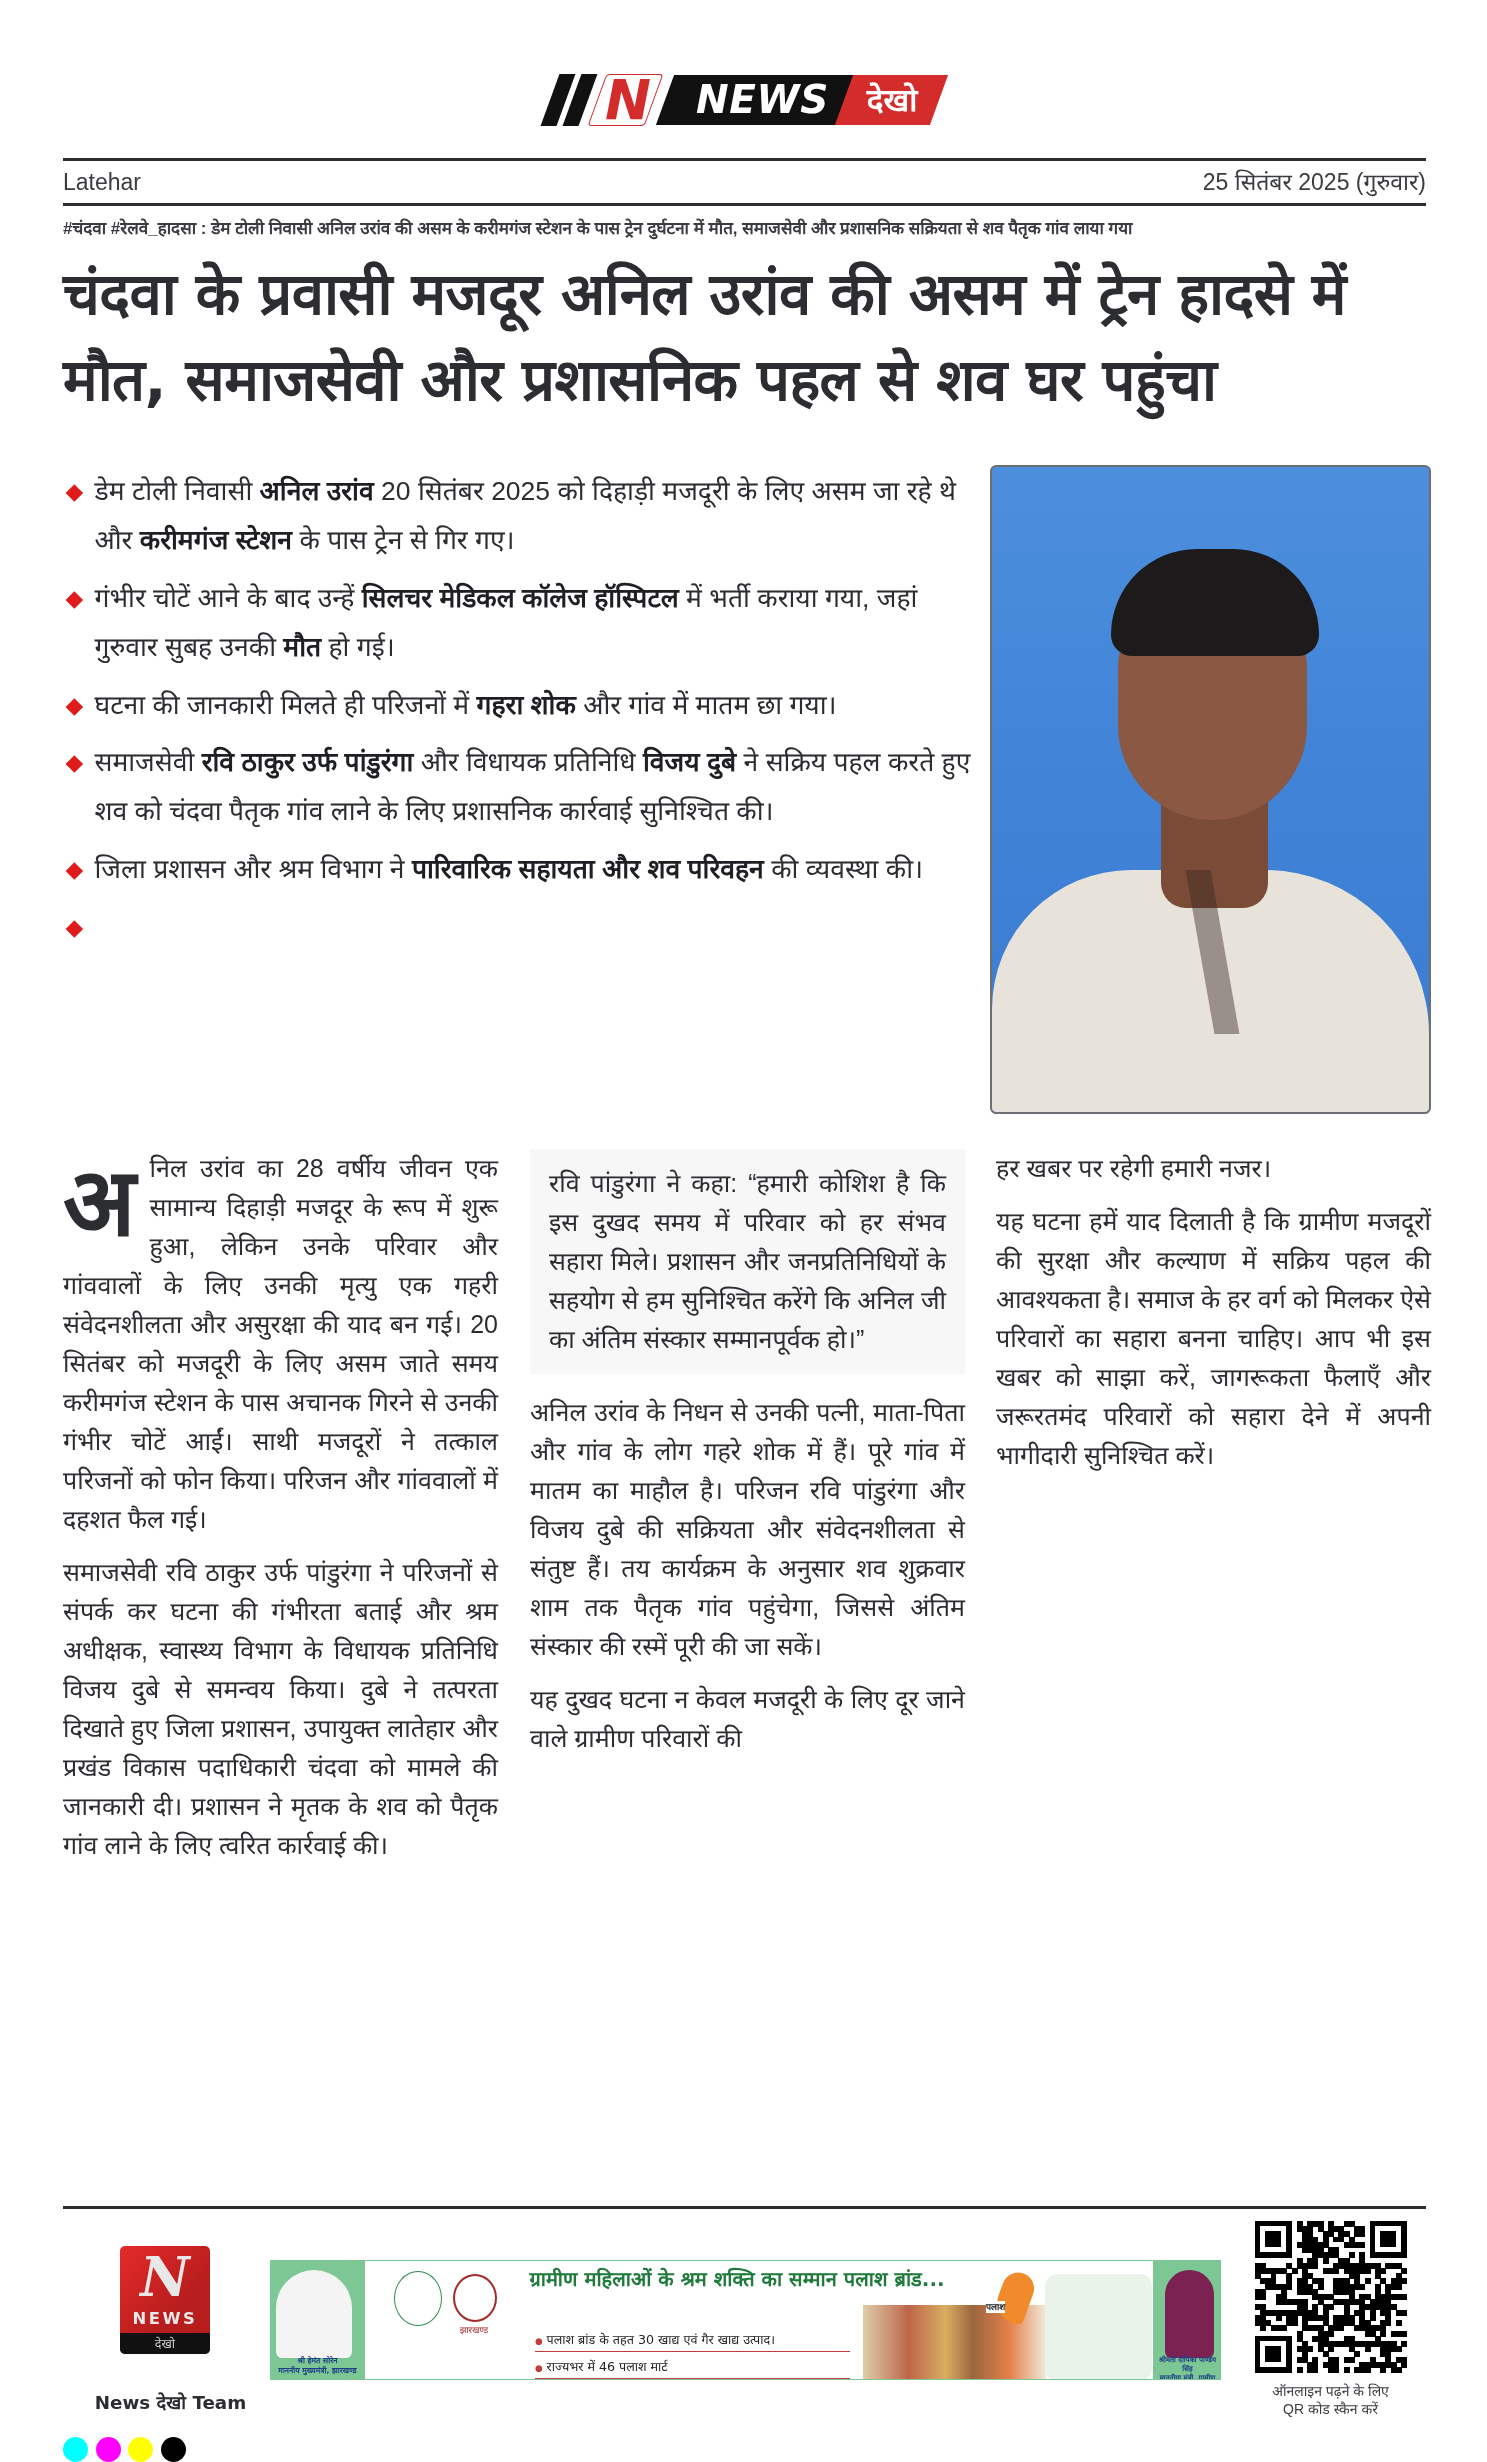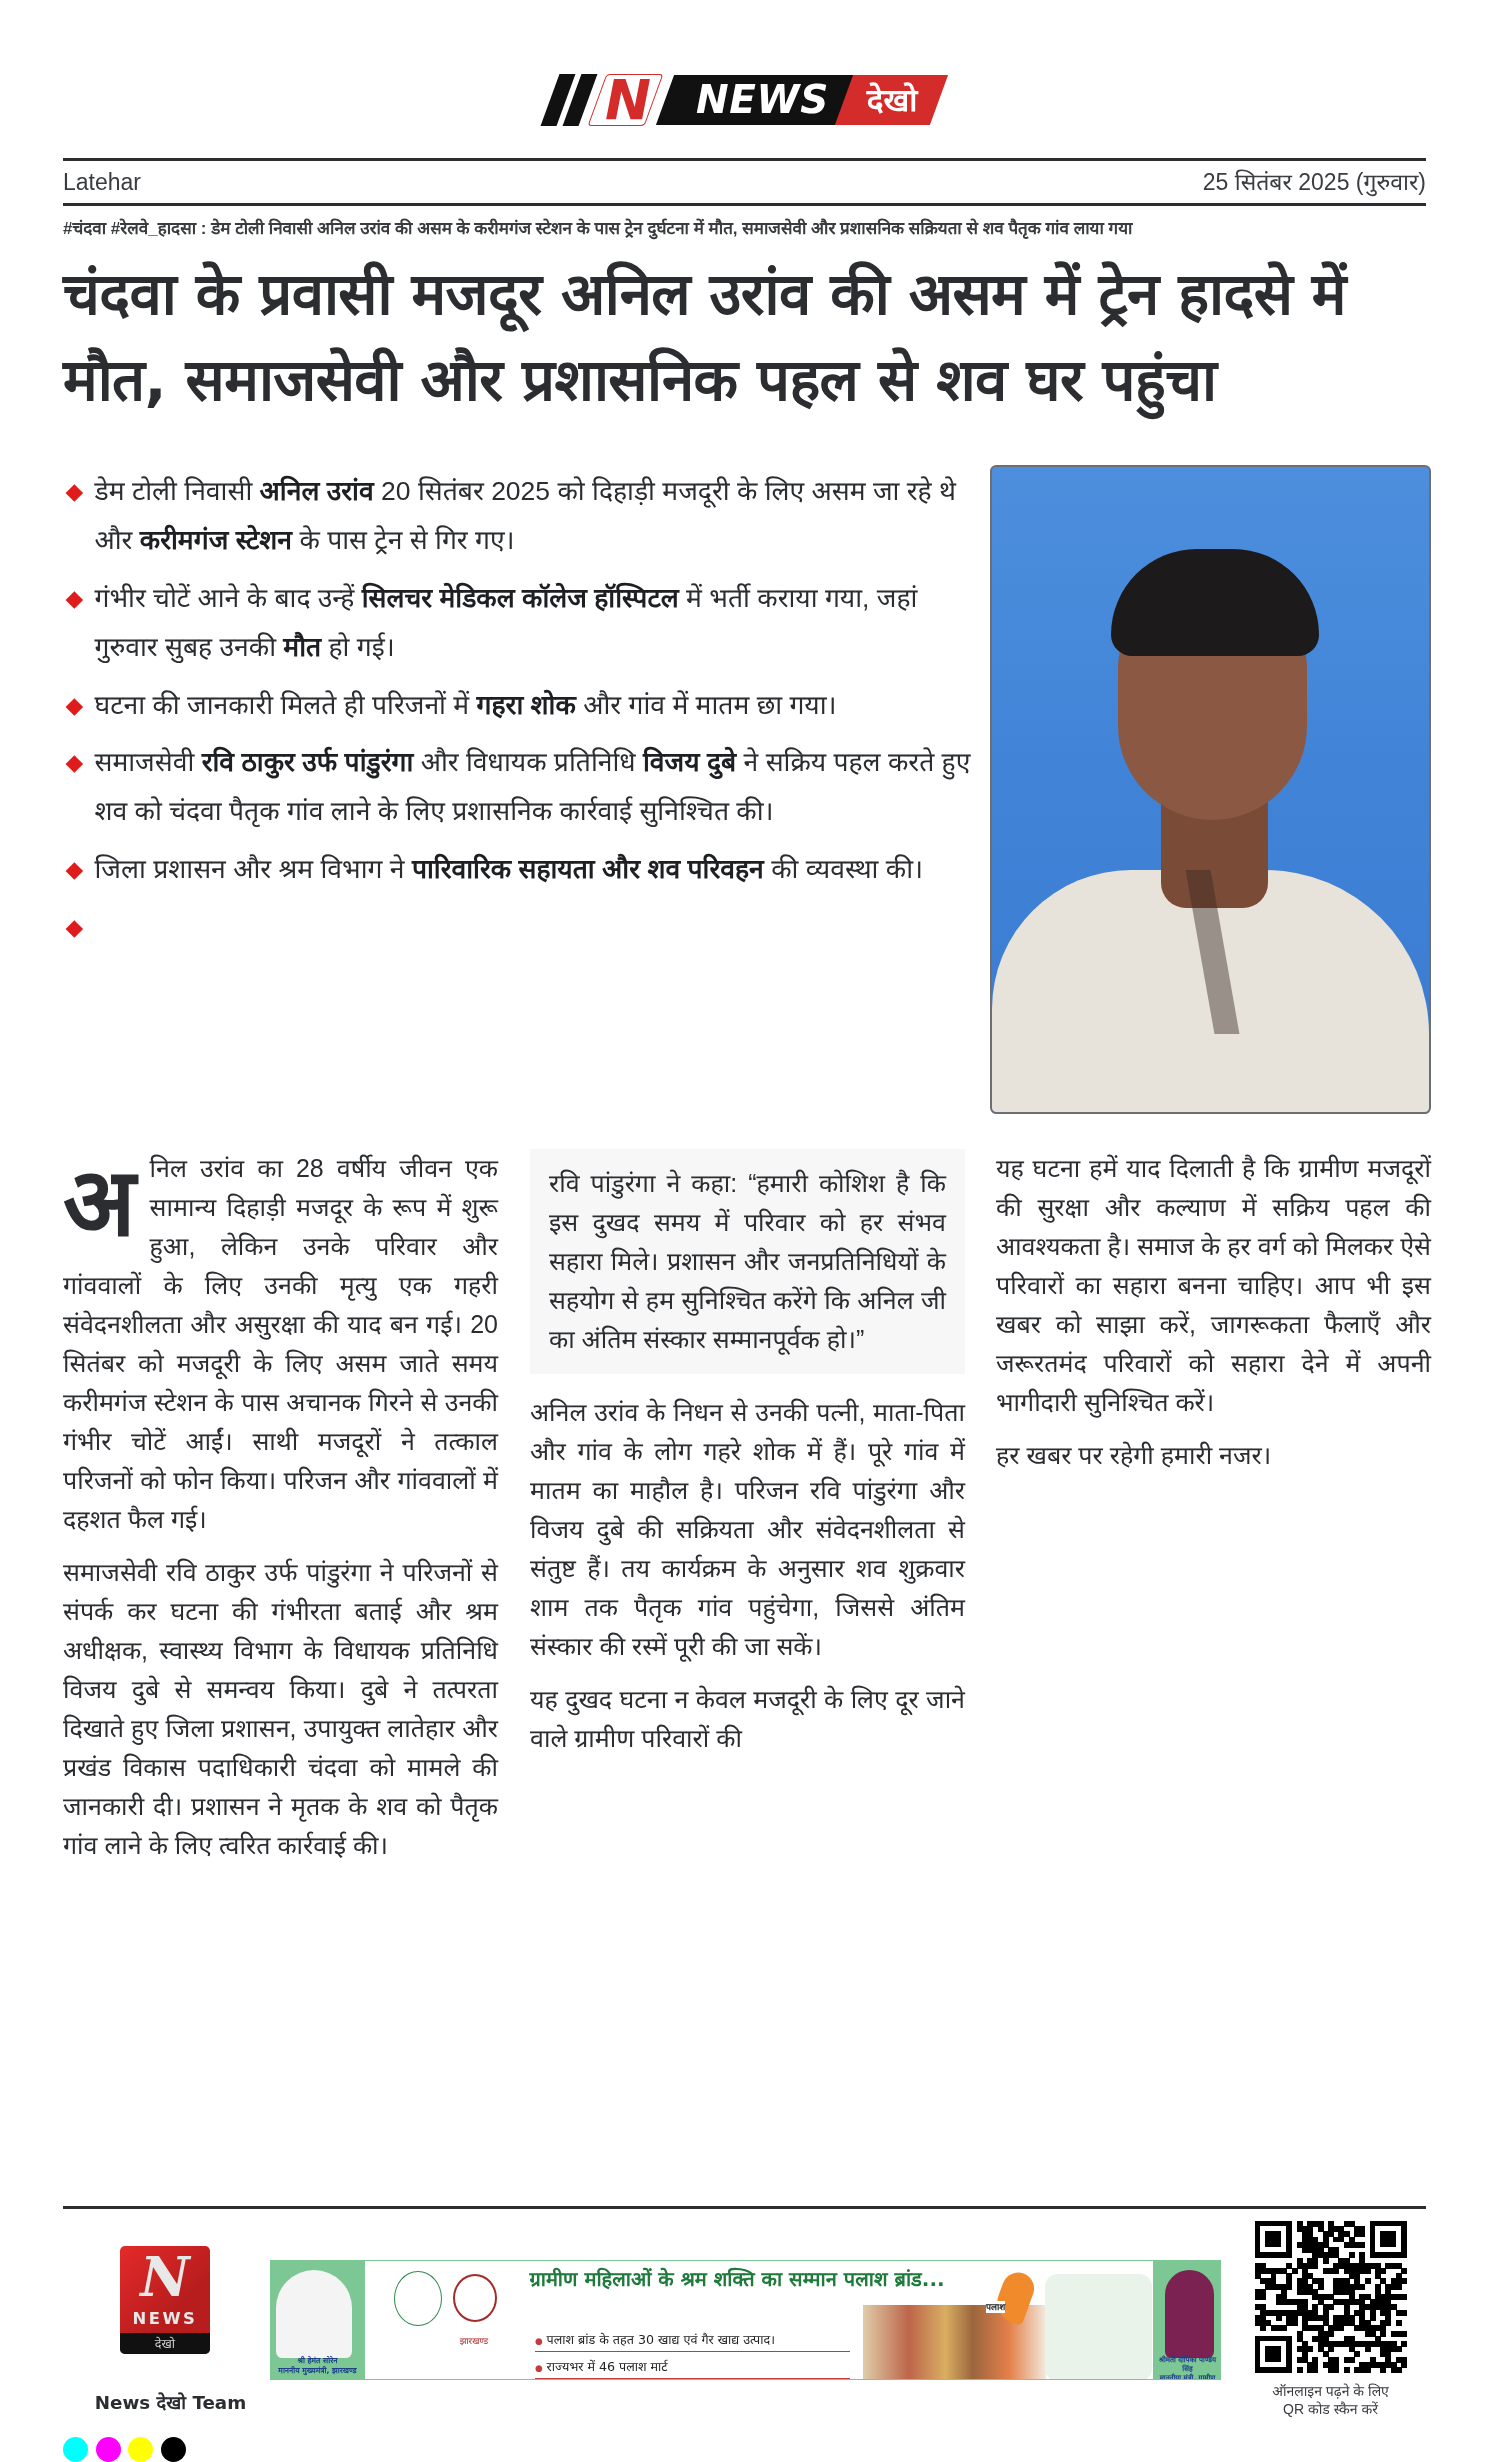--- a/index.html
+++ b/index.html
@@ -62,21 +62,21 @@
   .team { position: absolute; left: 76px; top: 2389px; width: 189px; font-family: "DejaVu Sans", sans-serif; font-weight: bold; font-size: 18.3px; color: #2b2d31; text-align: center; }
   .dots { position: absolute; left: 63px; top: 2437px; height: 25px; }
   .dot { display: inline-block; width: 25px; height: 25px; border-radius: 50%; margin-right: 7.6px; }
 
   .ad { position: absolute; left: 270px; top: 2260px; width: 951px; height: 120px; background: #ffffff; border-top: 1.9px solid #7cc793; border-bottom: 1.9px solid #7cc793; overflow: hidden; }
   .ad .leftpanel { position: absolute; left: 0; top: 0; width: 95px; height: 100%; background: #7cc793; }
   .ad .leftperson { position: absolute; left: 6.3px; top: 8.8px; width: 76px; height: 88px; background: #f4f4f4; border-radius: 38px 38px 6.3px 6.3px; }
   .ad .leftcap { position: absolute; left: 0; top: 95px; width: 95px; font-size: 7.6px; color: #1e3f8a; text-align: center; line-height: 10px; font-weight: bold; }
   .ad .emblem { position: absolute; left: 124px; top: 10px; width: 48px; height: 55px; border: 1.9px solid #2e8a4e; border-radius: 50%; }
   .ad .emblem2 { position: absolute; left: 183px; top: 12.6px; width: 44px; height: 48px; border: 2.5px solid #a52a2a; border-radius: 50%; }
-  .ad .palashlbl { position: absolute; left: 179px; top: 74px; width: 50px; font-size: 8.8px; color: #a52a2a; text-align: center; }
+  .ad .palashlbl { position: absolute; left: 179px; top: 63px; width: 50px; font-size: 8.8px; color: #a52a2a; text-align: center; }
   .ad .title { position: absolute; left: 240px; top: 6.3px; width: 454px; font-family: "DejaVu Sans", sans-serif; font-weight: bold; font-size: 20px; line-height: 25px; color: #1f7a3c; text-align: center; }
   .ad .pt { position: absolute; left: 265px; font-size: 12.6px; color: #222; border-bottom: 1.3px solid #c43b3b; width: 315px; line-height: 19px; }
   .ad .pt1 { top: 69px; }
   .ad .pt2 { top: 96px; }
   .ad .pt .rb { color: #c43b3b; font-size: 8.8px; margin-right: 3.8px; }
   .ad .products { position: absolute; left: 593px; top: 44px; width: 183px; height: 76px; background: linear-gradient(90deg, #d9c49a 0%, #b24a2a 25%, #d2a046 45%, #8a4a1c 60%, #e06a2a 80%, #efe6d6 100%); opacity: .85; }
   .ad .logo2 { position: absolute; left: 716px; top: 11.3px; width: 50px; height: 50px; }
   .ad .logo2 .o { position: absolute; left: 12.6px; top: 0; width: 31.5px; height: 50px; border-radius: 19px 19px 6.3px 25px; background: #f08a2a; transform: rotate(20deg); }
   .ad .logo2 .t { position: absolute; left: 0; top: 29px; font-size: 8.8px; font-weight: bold; color: #222; background: #fff; }
   .ad .women { position: absolute; left: 775px; top: 12.6px; width: 107px; height: 107px; background: #e9f3ea; border-radius: 12.6px; }
@@ -138,22 +138,22 @@
   <p>समाजसेवी रवि ठाकुर उर्फ पांडुरंगा ने परिजनों से संपर्क कर घटना की गंभीरता बताई और श्रम अधीक्षक, स्वास्थ्य विभाग के विधायक प्रतिनिधि विजय दुबे से समन्वय किया। दुबे ने तत्परता दिखाते हुए जिला प्रशासन, उपायुक्त लातेहार और प्रखंड विकास पदाधिकारी चंदवा को मामले की जानकारी दी। प्रशासन ने मृतक के शव को पैतृक गांव लाने के लिए त्वरित कार्रवाई की।</p>
 </div>
 
 <div class="col col2">
   <div class="quote">रवि पांडुरंगा ने कहा: “हमारी कोशिश है कि इस दुखद समय में परिवार को हर संभव सहारा मिले। प्रशासन और जनप्रतिनिधियों के सहयोग से हम सुनिश्चित करेंगे कि अनिल जी का अंतिम संस्कार सम्मानपूर्वक हो।”</div>
   <p>अनिल उरांव के निधन से उनकी पत्नी, माता-पिता और गांव के लोग गहरे शोक में हैं। पूरे गांव में मातम का माहौल है। परिजन रवि पांडुरंगा और विजय दुबे की सक्रियता और संवेदनशीलता से संतुष्ट हैं। तय कार्यक्रम के अनुसार शव शुक्रवार शाम तक पैतृक गांव पहुंचेगा, जिससे अंतिम संस्कार की रस्में पूरी की जा सकें।</p>
   <p>यह दुखद घटना न केवल मजदूरी के लिए दूर जाने वाले ग्रामीण परिवारों की</p>
 </div>
 
 <div class="col col3">
+  <p>हर खबर पर रहेगी हमारी नजर।</p>
   <p>यह घटना हमें याद दिलाती है कि ग्रामीण मजदूरों की सुरक्षा और कल्याण में सक्रिय पहल की आवश्यकता है। समाज के हर वर्ग को मिलकर ऐसे परिवारों का सहारा बनना चाहिए। आप भी इस खबर को साझा करें, जागरूकता फैलाएँ और जरूरतमंद परिवारों को सहारा देने में अपनी भागीदारी सुनिश्चित करें।</p>
-  <p>हर खबर पर रहेगी हमारी नजर।</p>
 </div>
 
 <div class="footer-rule"></div>
 
 <div class="footlogo">
   <div class="n">N</div>
   <div class="news">NEWS</div>
   <div class="dk">देखो</div>
 </div>
 <div class="team">News देखो Team</div>

